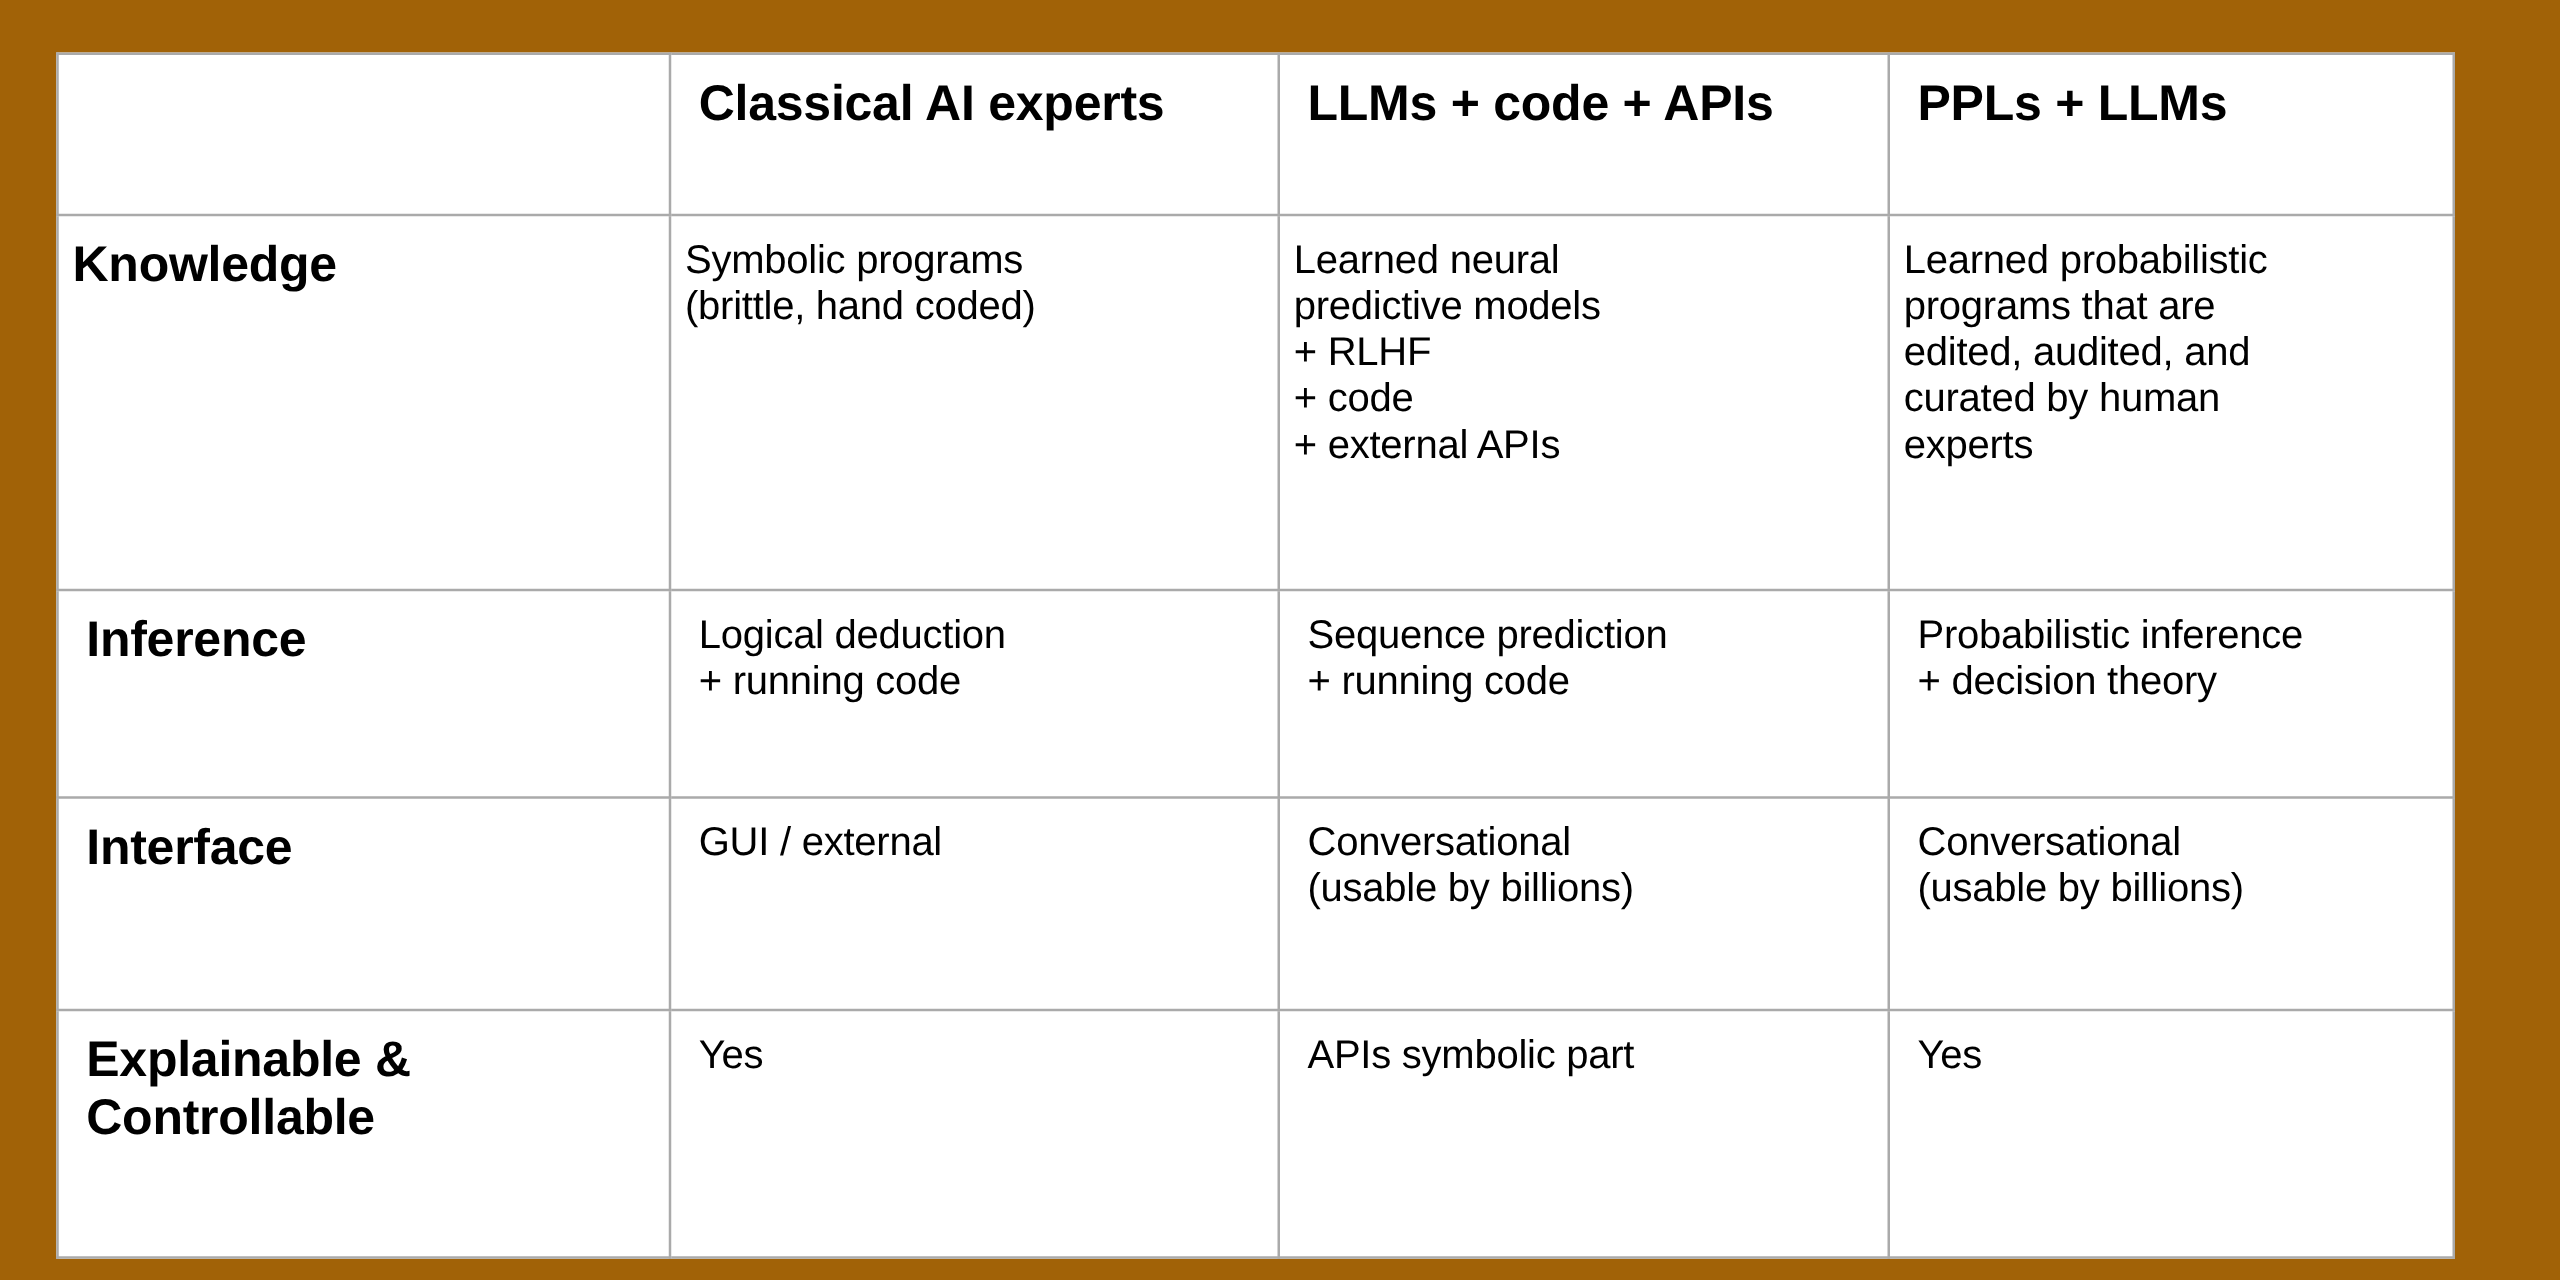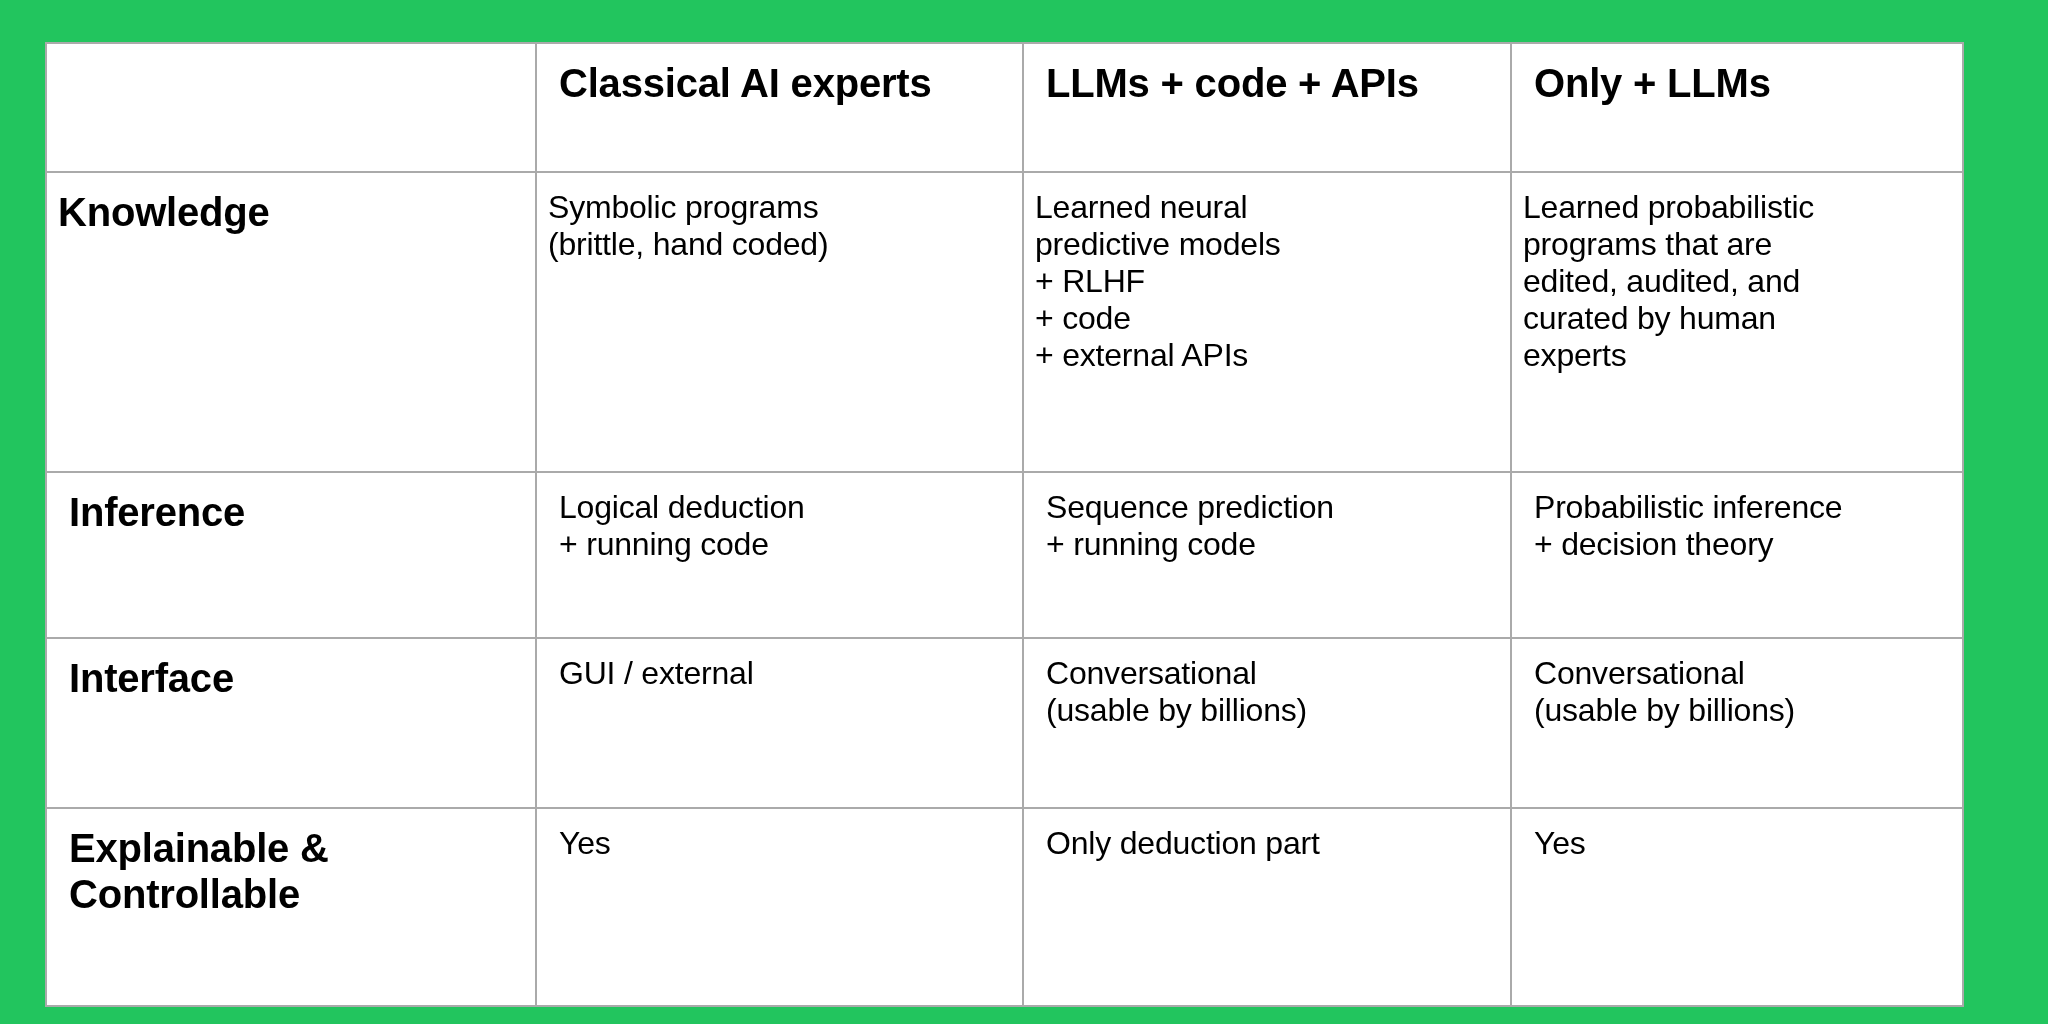--- a/index.html
+++ b/index.html
@@ -13,21 +13,21 @@
     overflow: hidden;
     font-family: "Liberation Sans", sans-serif;
     color: #000000;
     -webkit-font-smoothing: antialiased;
   }
 
   #canvas {
     position: relative;
     width: 2048px;
     height: 1024px;
-    background: #22c55e;
+    background: #a16207;
   }
 
   .comparison-table {
     position: absolute;
     left: 45px;
     top: 42px;
     width: 1917px;
     border-collapse: collapse;
     table-layout: fixed;
     background: #ffffff;
@@ -85,21 +85,21 @@
       <col class="c-label">
       <col class="c-1">
       <col class="c-2">
       <col class="c-3">
     </colgroup>
     <thead>
       <tr class="header-row">
         <th class="corner-cell"></th>
         <th class="col-header">Classical AI experts</th>
         <th class="col-header">LLMs + code + APIs</th>
-        <th class="col-header">Only + LLMs</th>
+        <th class="col-header">PPLs + LLMs</th>
       </tr>
     </thead>
     <tbody>
       <tr class="row-knowledge">
         <td class="row-header">Knowledge</td>
         <td class="body-cell">Symbolic programs
 (brittle, hand coded)</td>
         <td class="body-cell">Learned neural
 predictive models
 + RLHF
@@ -125,19 +125,19 @@
         <td class="body-cell">GUI / external</td>
         <td class="body-cell">Conversational
 (usable by billions)</td>
         <td class="body-cell">Conversational
 (usable by billions)</td>
       </tr>
       <tr class="row-explain">
         <td class="row-header">Explainable &amp;
 Controllable</td>
         <td class="body-cell">Yes</td>
-        <td class="body-cell">Only deduction part</td>
+        <td class="body-cell">APIs symbolic part</td>
         <td class="body-cell">Yes</td>
       </tr>
     </tbody>
   </table>
 
 </div>
 
 </body></html>

